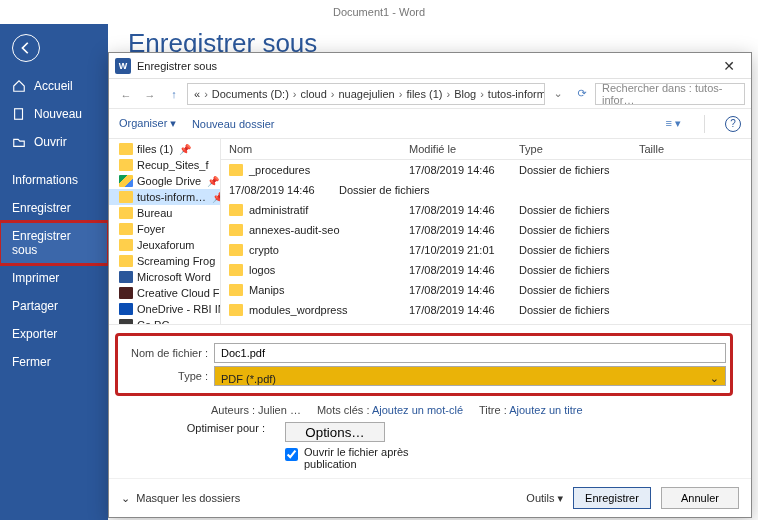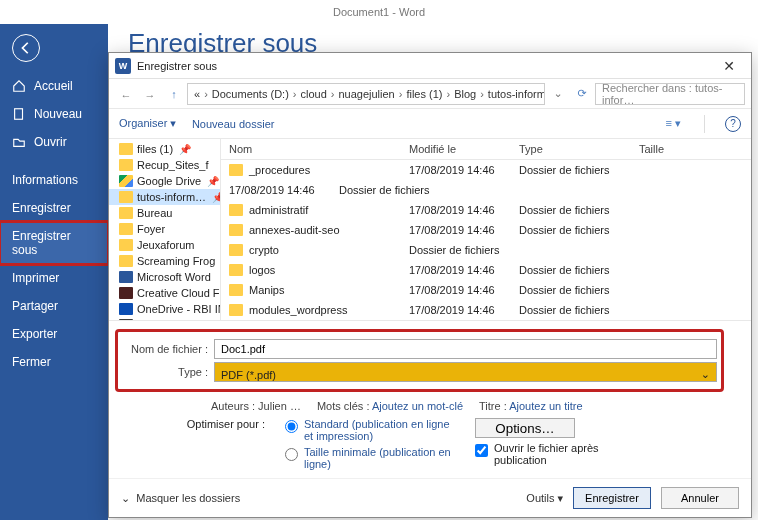--- a/index.html
+++ b/index.html
@@ -57,21 +57,21 @@
   .fh { display: flex; border-bottom: 1px solid #e8e8e8; color: #444; }
   .fh > div, .fr > div { padding: 4px 8px; overflow: hidden; white-space: nowrap; text-overflow: ellipsis; }
   .c-name { width: 180px; }
   .c-date { width: 110px; }
   .c-type { width: 120px; }
   .c-size { width: 60px; }
   .flist { flex: 1; overflow: hidden; }
   .fr { display: flex; }
   .fr .c-name { display: flex; gap: 6px; }
 
-  .dlg-bottom { border-top: 1px solid #e8e8e8; padding: 6px 27px 8px 10px; }
+  .dlg-bottom { border-top: 1px solid #e8e8e8; padding: 6px 18px 8px 10px; }
   .field-row { display: flex; align-items: center; margin: 3px 0; }
   .field-lbl { width: 92px; text-align: right; padding-right: 6px; color: #444; }
   .field-in { flex: 1; }
   .field-in input, .field-in .combo { width: 100%; height: 20px; border: 1px solid #a9a9a9; background: #fff; padding: 0 6px; font-size: 11px; }
   .field-in .combo { background: #eab308; display: flex; align-items: flex-end; justify-content: space-between; }
   .red-box { border: 3px solid #c02222; border-radius: 4px; padding: 4px; margin: 2px 0 6px -4px; }
   .meta-row { display: flex; gap: 16px; padding: 2px 0 6px 92px; color: #444; flex-wrap: wrap; }
   .meta-row .link { color: #2b579a; }
   .opt-row { display: flex; gap: 20px; padding-left: 60px; align-items: flex-start; }
   .opt-col { display: flex; flex-direction: column; gap: 4px; }
@@ -278,20 +278,21 @@
             </div>
             <div class="c-date">17/08/2019 14:46</div>
             <div class="c-type">Dossier de fichiers</div>
             <div class="c-size"></div>
           </div>
           <div class="fr">
             <div class="c-name">
               <span class="fico"></span>
               <span>crypto</span>
             </div>
+            <div class="c-date">17/10/2019 21:01</div>
             <div class="c-type">Dossier de fichiers</div>
             <div class="c-size"></div>
           </div>
           <div class="fr">
             <div class="c-name">
               <span class="fico"></span>
               <span>logos</span>
             </div>
             <div class="c-date">17/08/2019 14:46</div>
             <div class="c-type">Dossier de fichiers</div>
@@ -337,30 +338,20 @@
     </div>
 
     <div class="meta-row">
       <span><span>Auteurs :</span> <span>Julien …</span></span>
       <span><span>Mots clés :</span> <span class="link">Ajoutez un mot-clé</span></span>
       <span><span>Titre :</span> <span class="link">Ajoutez un titre</span></span>
     </div>
 
     <div class="opt-row">
       <div style="text-align:right;width:86px;">Optimiser pour :</div>
-      <div class="opt-col">
-        <label class="radio">
-            <input type="radio" checked="" style="">
-            <span class="link-sm">Standard (publication en ligne et impression)</span>
-          </label>
-        <label class="radio">
-            <input type="radio" style="">
-            <span class="link-sm">Taille minimale (publication en ligne)</span>
-          </label>
-      </div>
       <div class="opt-col">
         <button class="opt-btn">Options…</button>
         <label class="check">
             <input type="checkbox" checked="" style="">
             <span>Ouvrir le fichier après publication</span>
           </label>
       </div>
     </div>
   </div>
 

